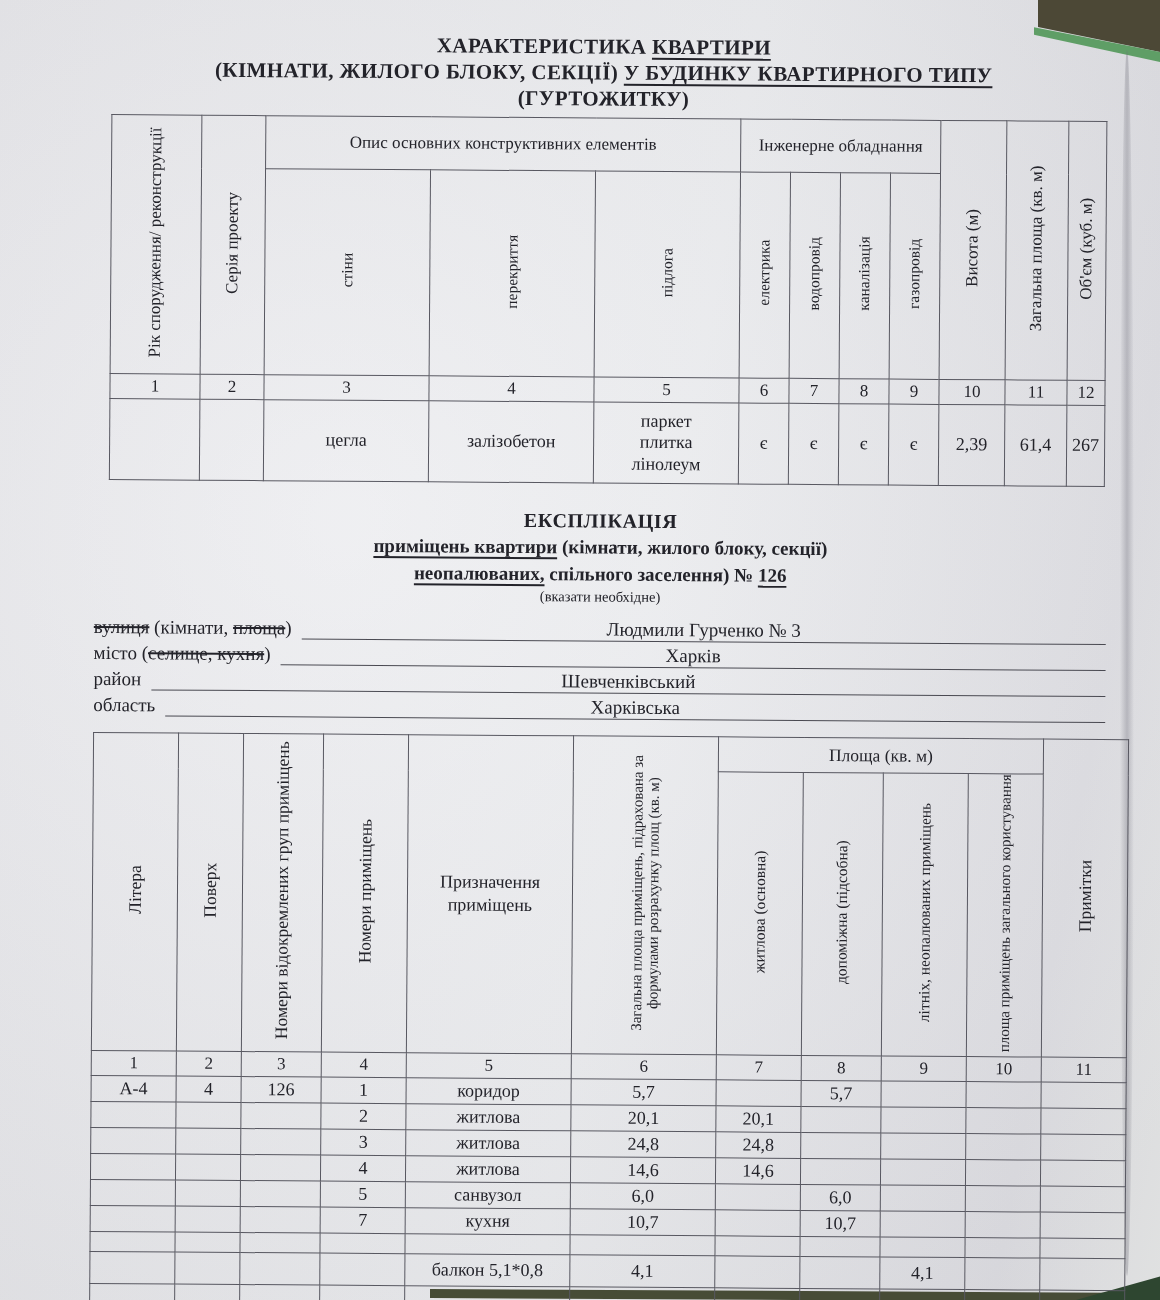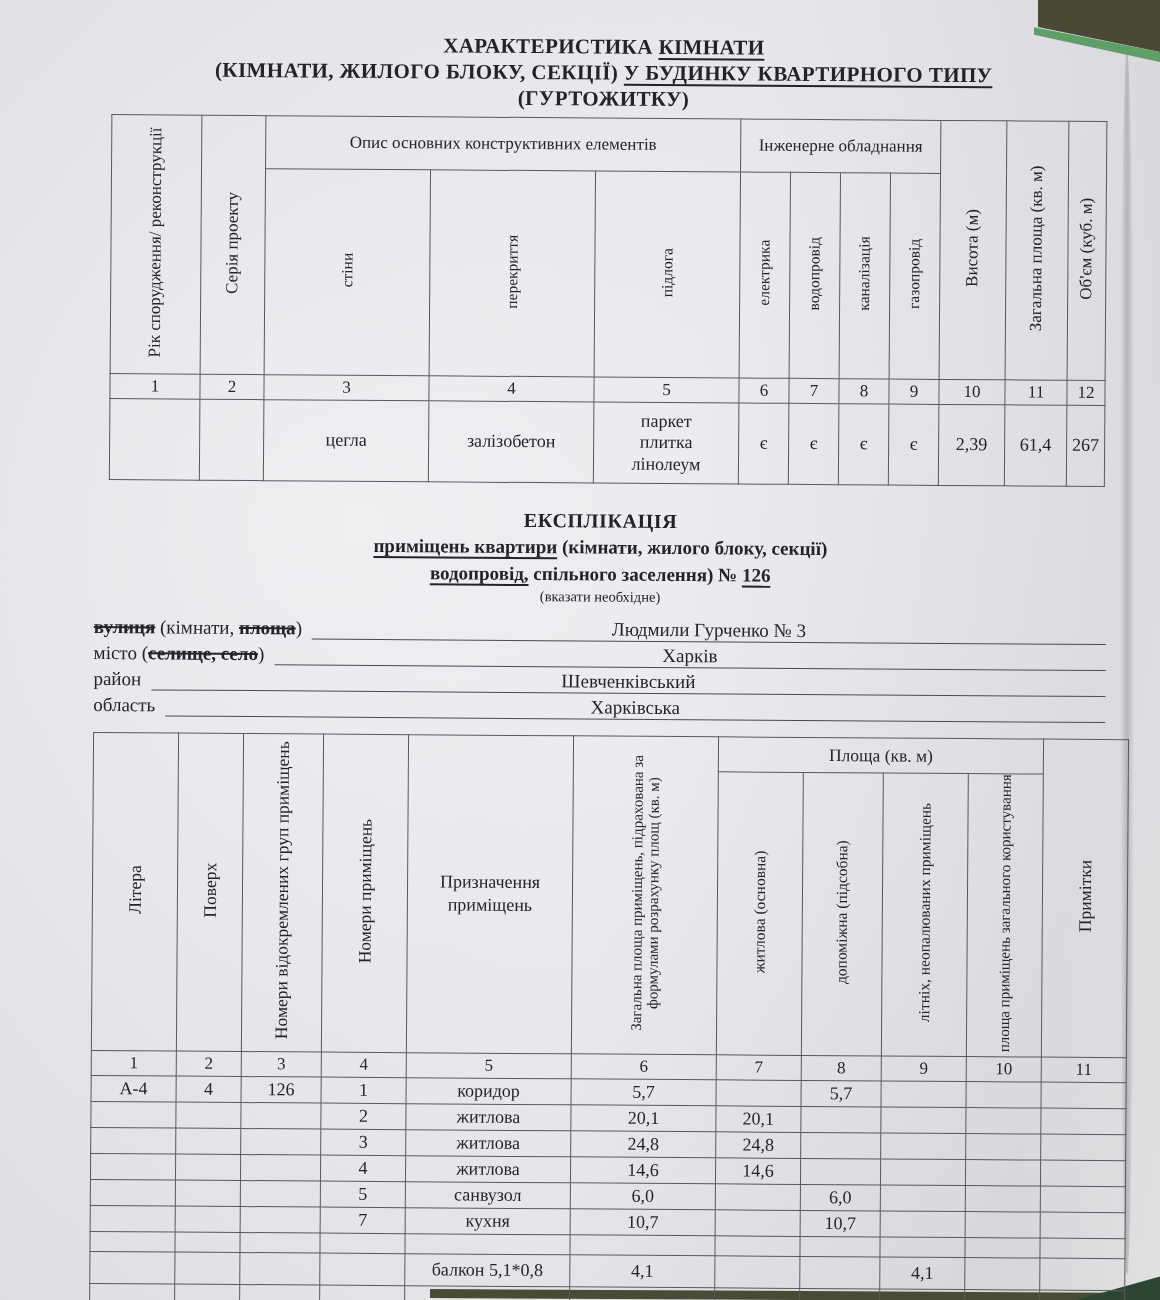--- a/index.html
+++ b/index.html
@@ -10,21 +10,21 @@
   .backdrop-top-right{position:absolute;top:0;right:0;width:122px;height:52px;background:#4c4836;clip-path:polygon(0 0,100% 0,100% 100%,0 52%);}
   .book-edge-top{position:absolute;top:0;right:0;width:126px;height:62px;background:#5f9e66;clip-path:polygon(0 44%,100% 84%,100% 100%,0 56%);}
   .page-fold{position:absolute;top:50px;right:26px;bottom:24px;width:14px;background:linear-gradient(90deg,rgba(0,0,0,0),rgba(110,110,122,0.35),rgba(0,0,0,0));border-radius:50%;}
   .bottom-strip{position:absolute;bottom:0;left:430px;right:0;height:9px;background:#474c36;transform:rotate(0.3deg);}
   .backdrop-bottom-right{position:absolute;bottom:0;right:0;width:84px;height:26px;background:#2e4630;clip-path:polygon(0 100%,100% 10%,100% 100%);}
 
   .content{position:absolute;top:30px;left:98px;width:1012px;transform:rotate(0.4deg);transform-origin:top left;}
 
   .doc-title{text-align:center;font-weight:bold;font-size:21px;line-height:26px;letter-spacing:0.4px;}
   .u{text-decoration:underline;text-underline-offset:4px;text-decoration-thickness:1.5px;}
-  .strike{text-decoration:line-through;text-decoration-thickness:1.5px;font-weight:bold;}
+  .strike{text-decoration:line-through;text-decoration-thickness:1.5px;}
 
   table{border-collapse:collapse;table-layout:fixed;}
   th,td{border:1px solid #585861;font-weight:normal;text-align:center;vertical-align:middle;padding:0 2px;overflow:hidden;}
   .vert{writing-mode:vertical-rl;transform:rotate(180deg);display:inline-block;line-height:1.08;max-height:100%;}
 
   .t1{width:995px;margin:6px 0 0 14px;font-size:16px;}
   .t1 .group-row th{height:52px;font-size:17px;line-height:1.15;}
   .t1 .sub-row th{height:205px;font-size:15.5px;}
   .t1 .num-row th{height:24px;font-size:17px;}
   .t1 tbody td{height:80px;font-size:18px;white-space:pre-line;line-height:1.2;}
@@ -57,21 +57,21 @@
 <div class="paper"></div>
 <div class="backdrop-top-right"></div>
 <div class="book-edge-top"></div>
 <div class="page-fold"></div>
 <div class="bottom-strip"></div>
 <div class="backdrop-bottom-right"></div>
 
 <div class="content">
 
   <div class="doc-title">
-    <div><span>ХАРАКТЕРИСТИКА </span><span class="u">КІМНАТИ</span></div>
+    <div><span>ХАРАКТЕРИСТИКА </span><span class="u">КВАРТИРИ</span></div>
     <div><span>(КІМНАТИ, ЖИЛОГО БЛОКУ, СЕКЦІЇ) </span><span class="u">У БУДИНКУ КВАРТИРНОГО ТИПУ</span></div>
     <div><span>(ГУРТОЖИТКУ)</span></div>
   </div>
 
   <table class="t1">
     <colgroup>
       <col style="width:90px">
         <col style="width:64px">
         <col style="width:165px">
         <col style="width:165px">
@@ -134,31 +134,31 @@
           <td>2,39</td>
           <td>61,4</td>
           <td>267</td>
         </tr>
       </tbody>
   </table>
 
   <div class="expl">
     <div class="h1">ЕКСПЛІКАЦІЯ</div>
     <div class="h2"><span class="u">приміщень квартири</span><span> (кімнати, жилого блоку, секції)</span></div>
-    <div class="h2"><span class="u">водопровід,</span><span> спільного заселення) № </span><span class="u">126</span></div>
+    <div class="h2"><span class="u">неопалюваних,</span><span> спільного заселення) № </span><span class="u">126</span></div>
     <div class="hint">(вказати необхідне)</div>
   </div>
 
   <div class="addr">
     <div class="addr-row">
       <span class="addr-label"><span class="strike">вулиця</span><span> (кімнати, </span><span class="strike">площа</span><span>)</span></span>
       <span class="addr-line">Людмили Гурченко № 3</span>
     </div>
     <div class="addr-row">
-      <span class="addr-label"><span>місто (</span><span class="strike">селище, село</span><span>)</span></span>
+      <span class="addr-label"><span>місто (</span><span class="strike">селище, кухня</span><span>)</span></span>
       <span class="addr-line">Харків</span>
     </div>
     <div class="addr-row">
       <span class="addr-label">район</span>
       <span class="addr-line">Шевченківський</span>
     </div>
     <div class="addr-row">
       <span class="addr-label">область</span>
       <span class="addr-line">Харківська</span>
     </div>

